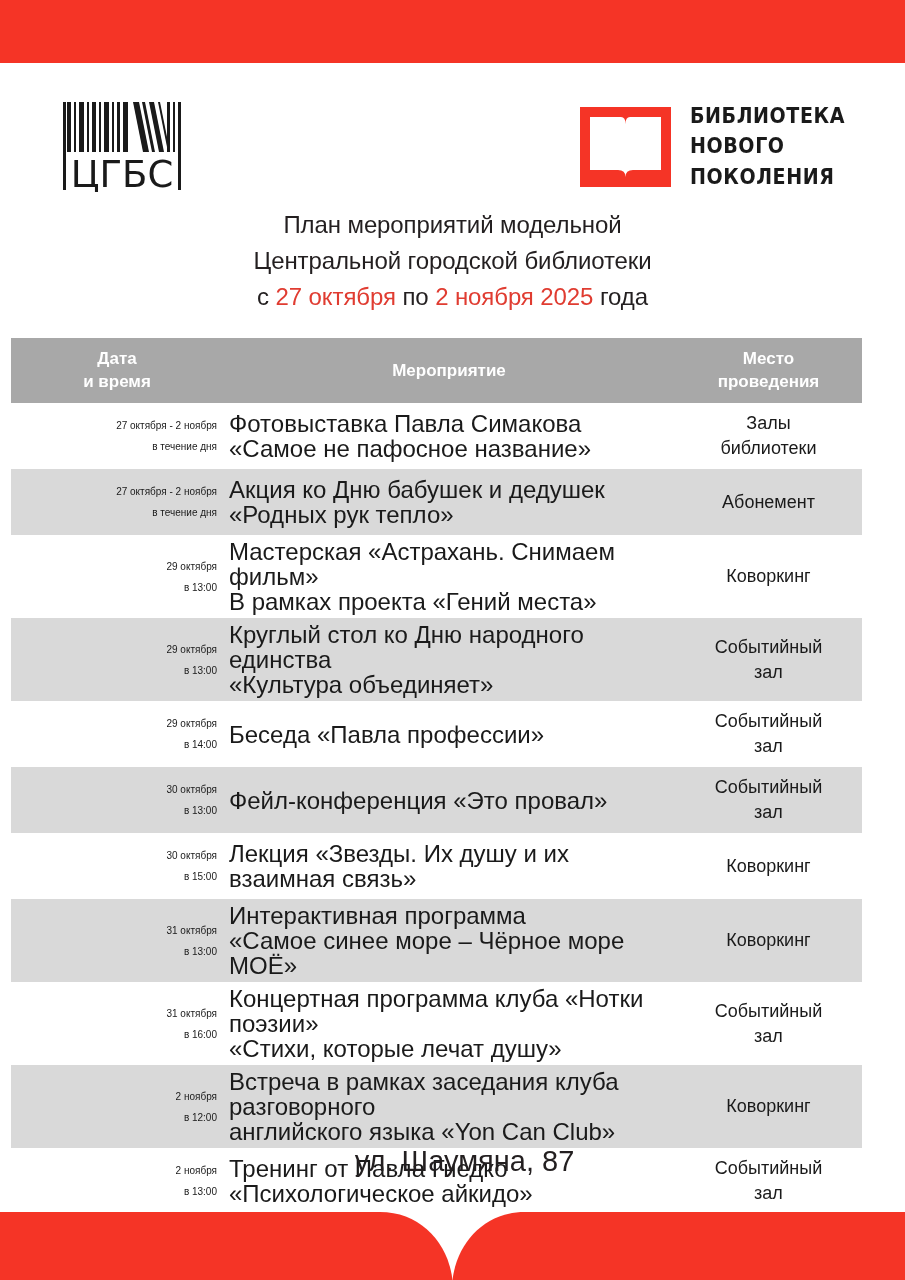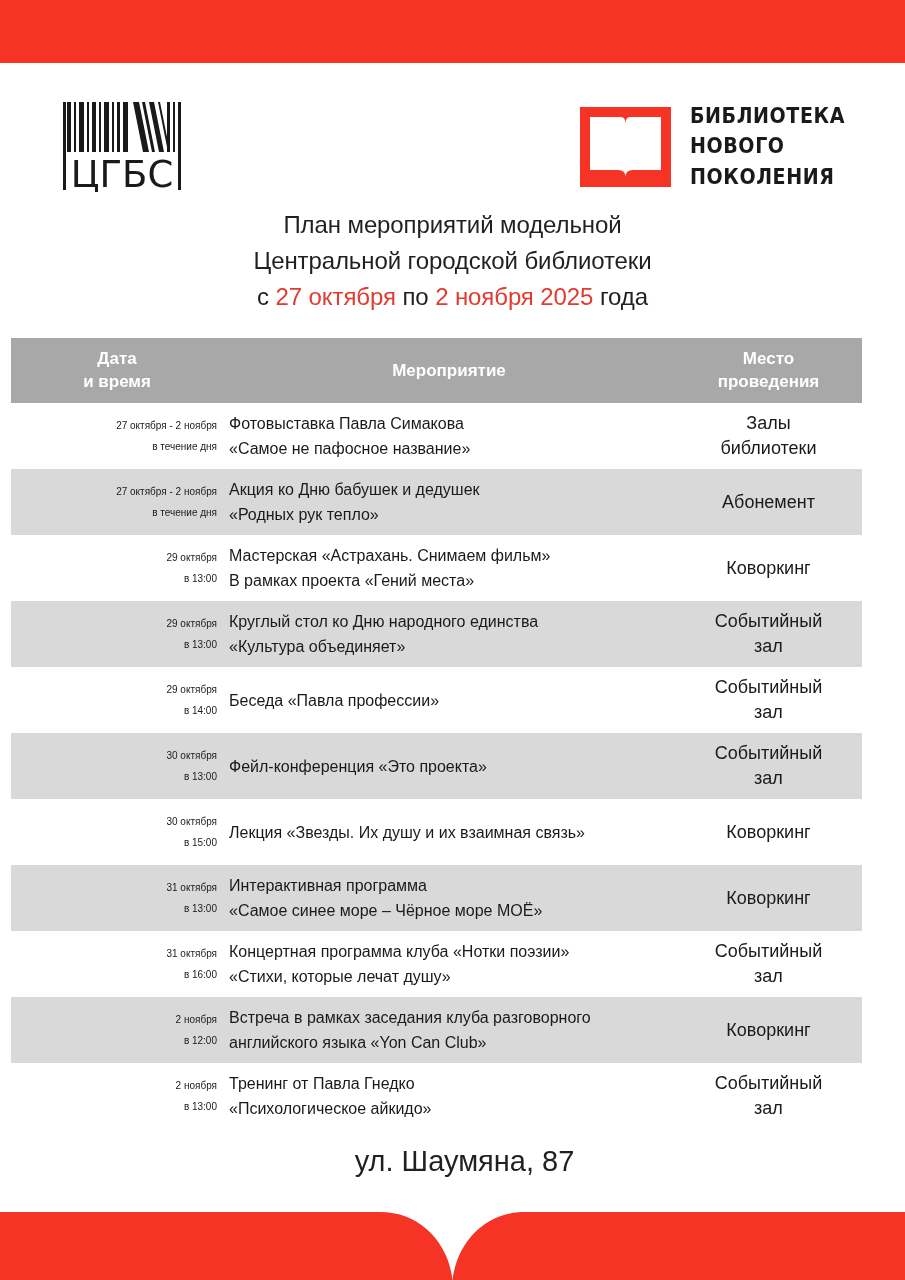--- a/index.html
+++ b/index.html
@@ -137,21 +137,21 @@
   }
   .td-date {
     text-align: right;
     font-size: 10px;
     line-height: 21px;
     padding-right: 16px;
     white-space: nowrap;
   }
   .td-event {
     text-align: left;
-    font-size: 16px;
+    font-size: 24px;
     line-height: 25px;
     padding-left: 26px;
     padding-right: 8px;
   }
   .td-place {
     text-align: center;
     font-size: 18px;
     line-height: 25px;
     padding-right: 10px;
   }
@@ -281,21 +281,21 @@
           <td class="td-event"><span>Круглый стол ко Дню народного единства</span><span class="line2">«Культура объединяет»</span></td>
           <td class="td-place"><span>Событийный</span><span class="line2">зал</span></td>
         </tr>
         <tr>
           <td class="td-date"><span>29 октября</span><span class="line2">в 14:00</span></td>
           <td class="td-event"><span>Беседа «Павла профессии»</span></td>
           <td class="td-place"><span>Событийный</span><span class="line2">зал</span></td>
         </tr>
         <tr class="alt">
           <td class="td-date"><span>30 октября</span><span class="line2">в 13:00</span></td>
-          <td class="td-event"><span>Фейл-конференция «Это проекта»</span></td>
+          <td class="td-event"><span>Фейл-конференция «Это провал»</span></td>
           <td class="td-place"><span>Событийный</span><span class="line2">зал</span></td>
         </tr>
         <tr>
           <td class="td-date"><span>30 октября</span><span class="line2">в 15:00</span></td>
           <td class="td-event"><span>Лекция «Звезды. Их душу и их взаимная связь»</span></td>
           <td class="td-place"><span>Коворкинг</span></td>
         </tr>
         <tr class="alt">
           <td class="td-date"><span>31 октября</span><span class="line2">в 13:00</span></td>
           <td class="td-event"><span>Интерактивная программа</span><span class="line2">«Самое синее море – Чёрное море МОЁ»</span></td>

